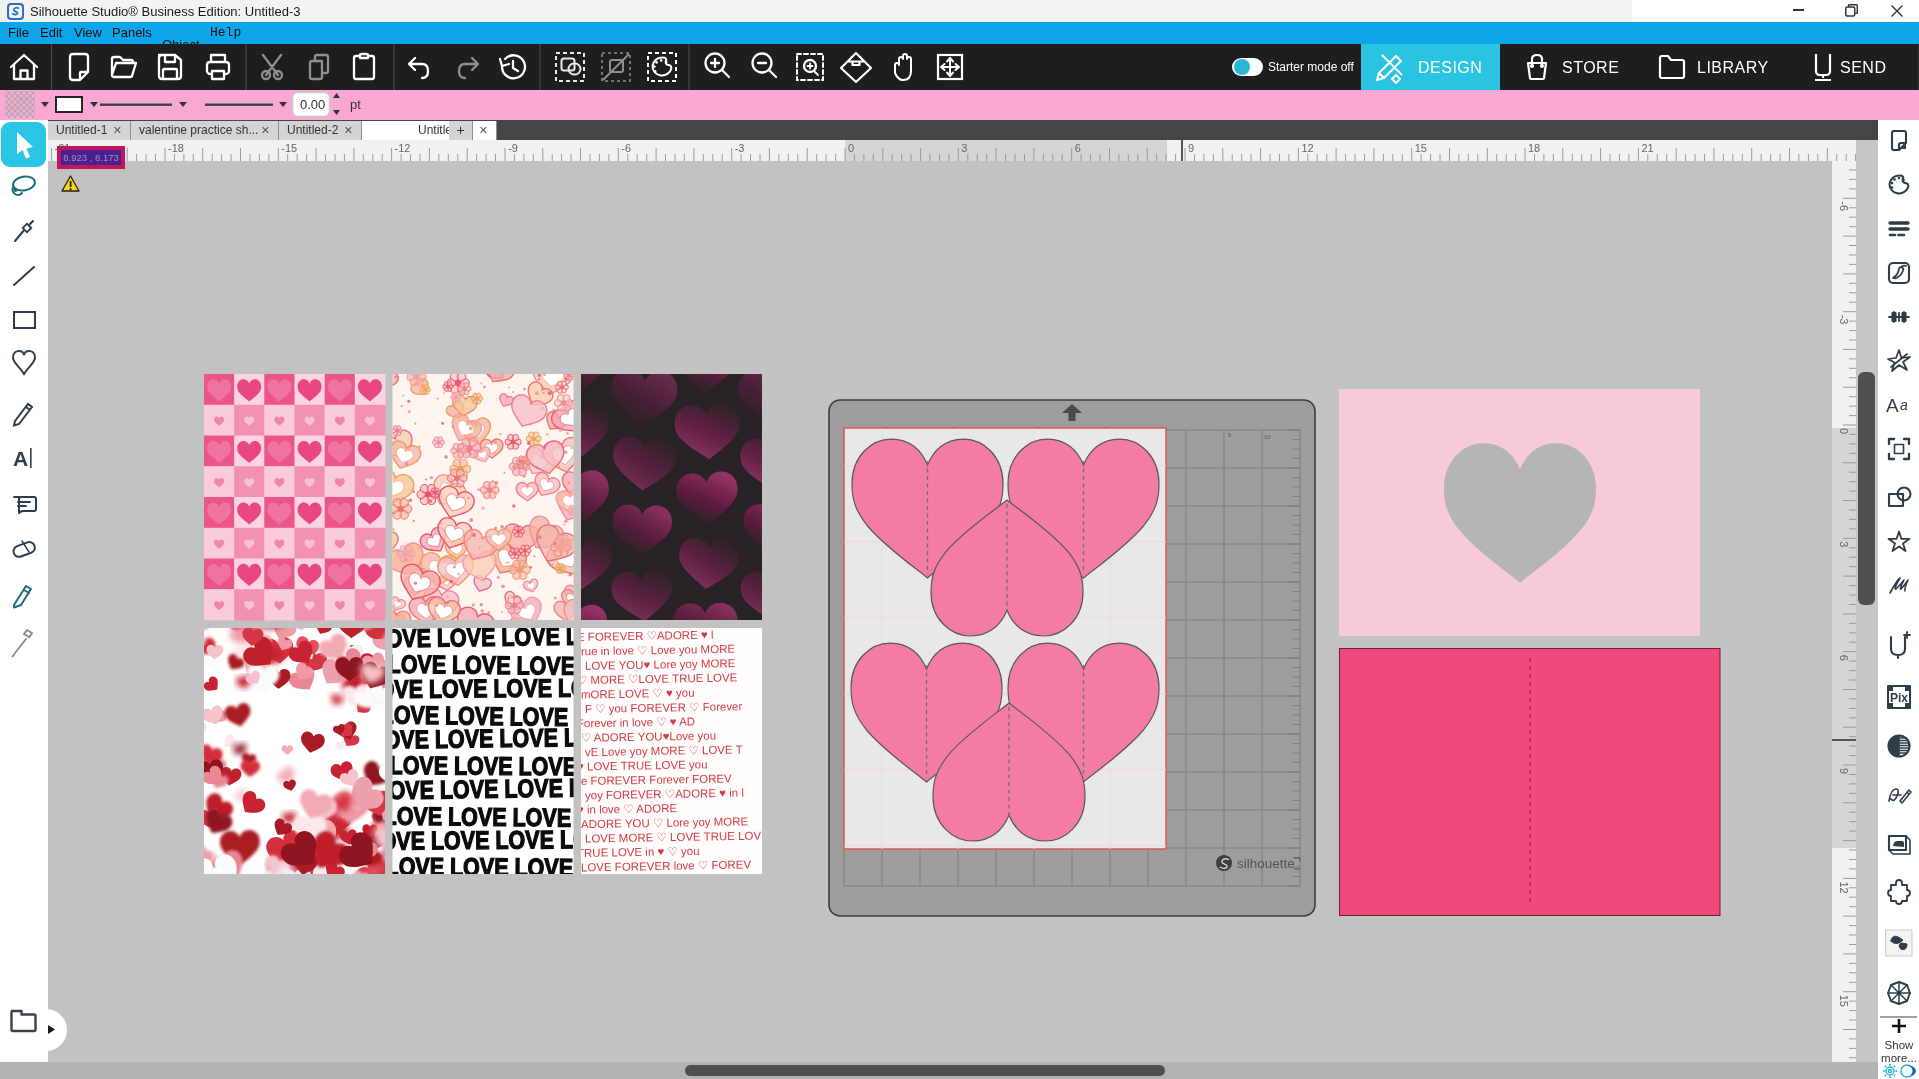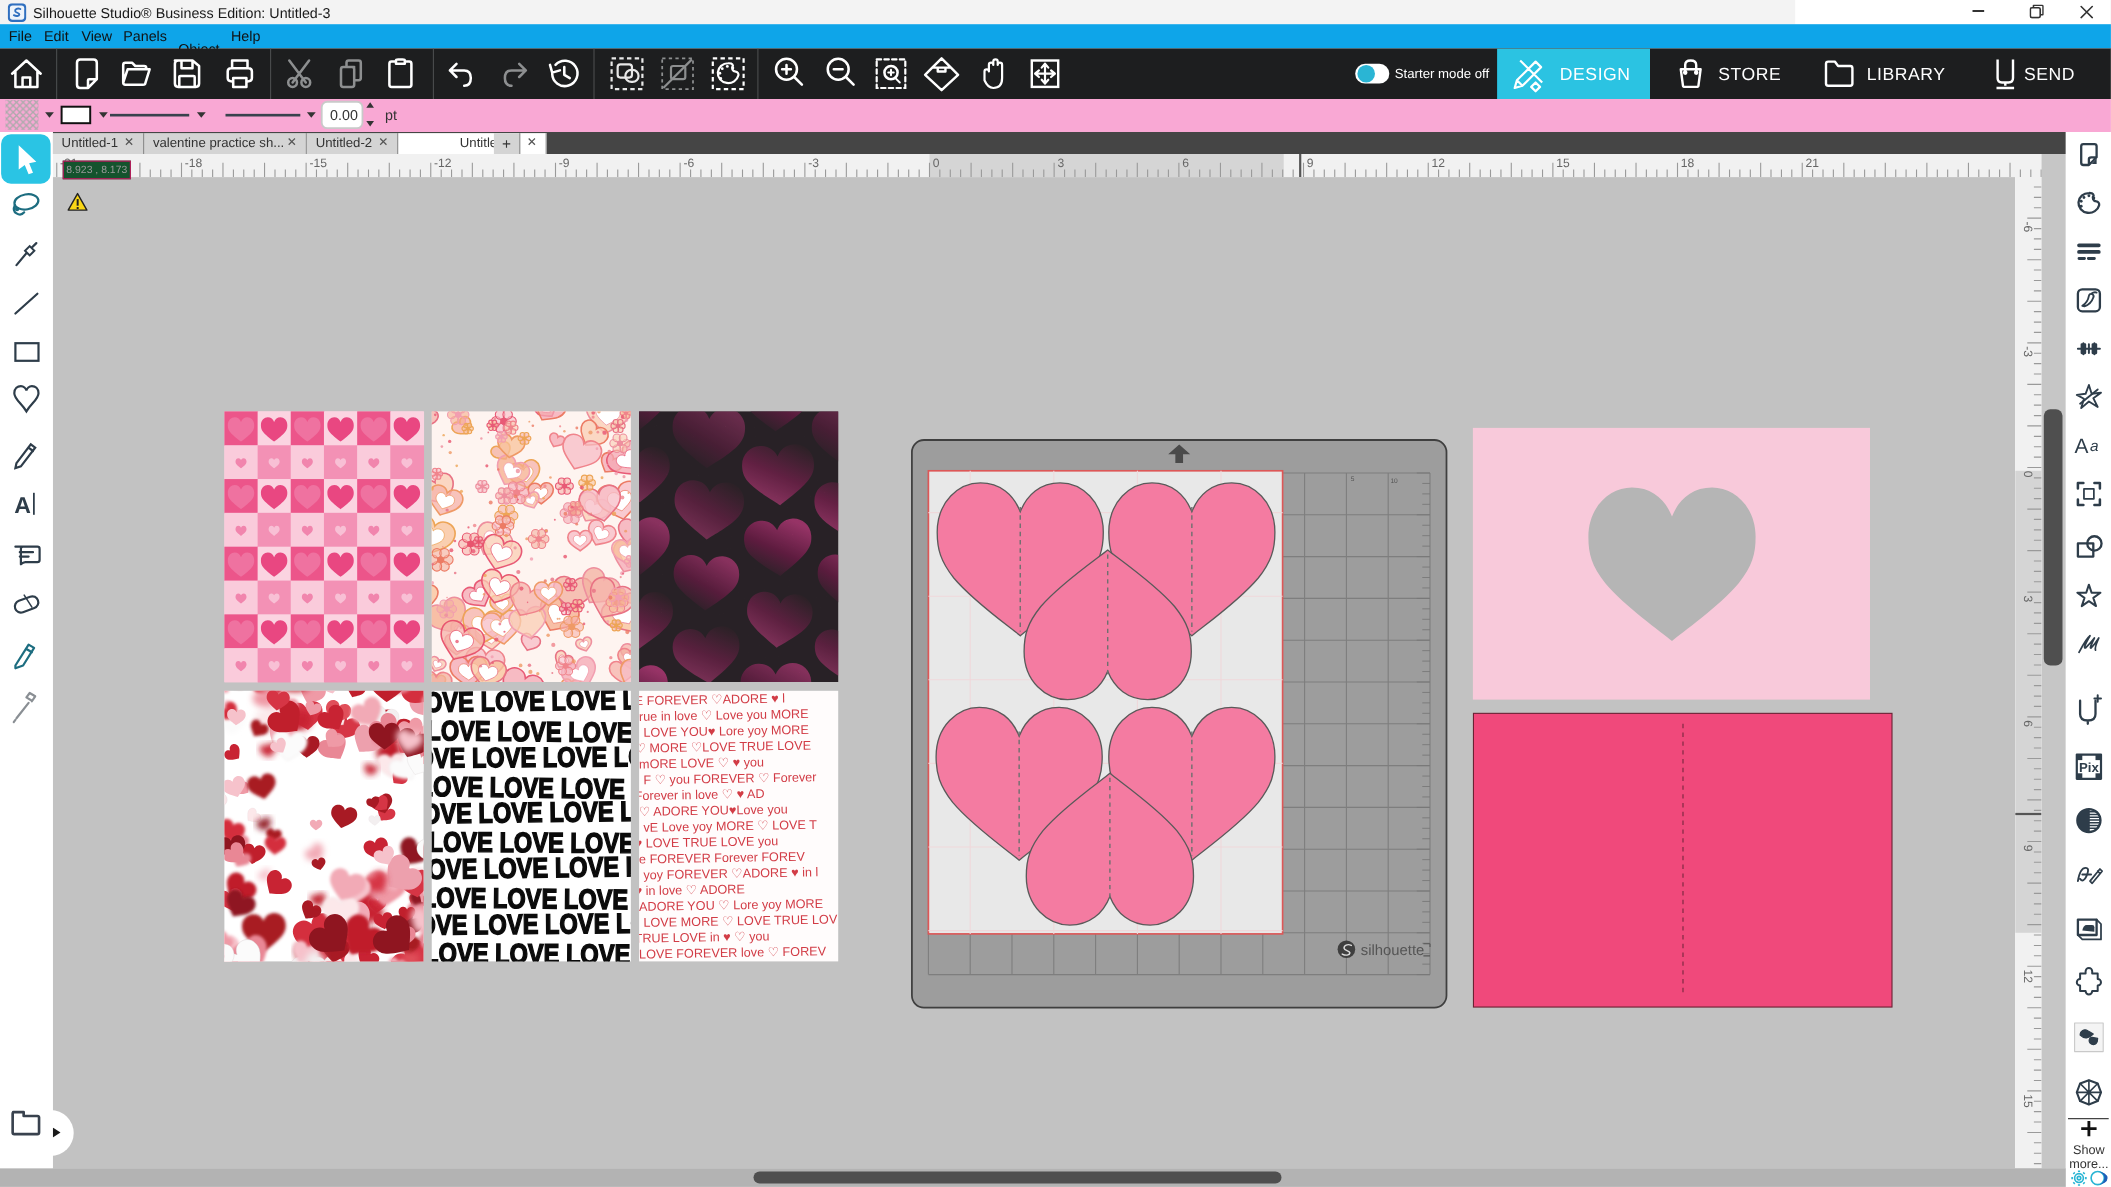--- a/index.html
+++ b/index.html
@@ -42,21 +42,21 @@
   <svg class="abs" style="left:1891px;top:5px" width="12" height="12" viewBox="0 0 12 12">
     <path d="M0.5 0.5 L11.5 11.5 M11.5 0.5 L0.5 11.5" stroke="#333" stroke-width="1.4"></path>
   </svg>
 </div>
 <div class="abs" id="menubar">
   <div class="menuitem" style="left:8px;">File</div>
   <div class="menuitem" style="left:40px;">Edit</div>
   <div class="menuitem" style="left:74px;">View</div>
   <div class="menuitem" style="left:112px;">Panels</div>
   <div class="menuitem" style="left:162px;margin-top:12px;">Object</div>
-  <div class="menuitem" style="left:210px;">Help</div>
+  <div class="menuitem" style="left:210px;font-family:Liberation Mono, monospace;">Help</div>
 </div>
 <div class="abs" id="toolbar">
 <svg width="1919" height="46" viewBox="0 0 1919 46">
   <g stroke="#fff" stroke-width="2.3" fill="none" stroke-linecap="round" stroke-linejoin="round">
     <g transform="translate(24,23)">
           <path d="M-13,0 L0,-12 L13,0 M-10,-2.5 L-10,12 L10,12 L10,-2.5 M-3.5,12 L-3.5,3.5 L3.5,3.5 L3.5,12"></path>
         </g>
     <g transform="translate(79,23)">
           <path d="M9,-3 L9,-10 Q9,-13 6,-13 L-6,-13 Q-9,-13 -9,-10 L-9,10 Q-9,13 -6,13 L1,13 L9,5 L9,-3 M1,13 L1,6 Q1,5 2,5 L9,5"></path>
         </g>
@@ -1992,13 +1992,13 @@
   </g>
 </svg>
 </div>
 <div class="abs" id="hscroll">
     <div class="thumb" style="left:685px;top:3px;width:480px;height:11px;"></div>
   </div>
 <div class="abs" style="left:25px;top:1009px;width:42px;height:42px;border-radius:50%;background:#fff;z-index:1;"></div>
 <svg class="abs" style="left:48px;top:1025px;z-index:3" width="8" height="10">
     <path d="M0,0 L7,4.5 L0,9 Z" fill="#1a1a1a"></path>
   </svg>
-<div class="abs" style="left:57px;top:146px;width:60px;height:15px;background:#14532d;border:1px solid #be185d;font-size:9.5px;color:#999;line-height:15px;text-align:center;white-space:nowrap;">8.923 , 8.173</div>
+<div class="abs" style="left:57px;top:146px;width:60px;height:15px;background:#4c1d95;border:4px solid #be185d;font-size:9.5px;color:#999;line-height:15px;text-align:center;white-space:nowrap;">8.923 , 8.173</div>
 
 </body></html>

